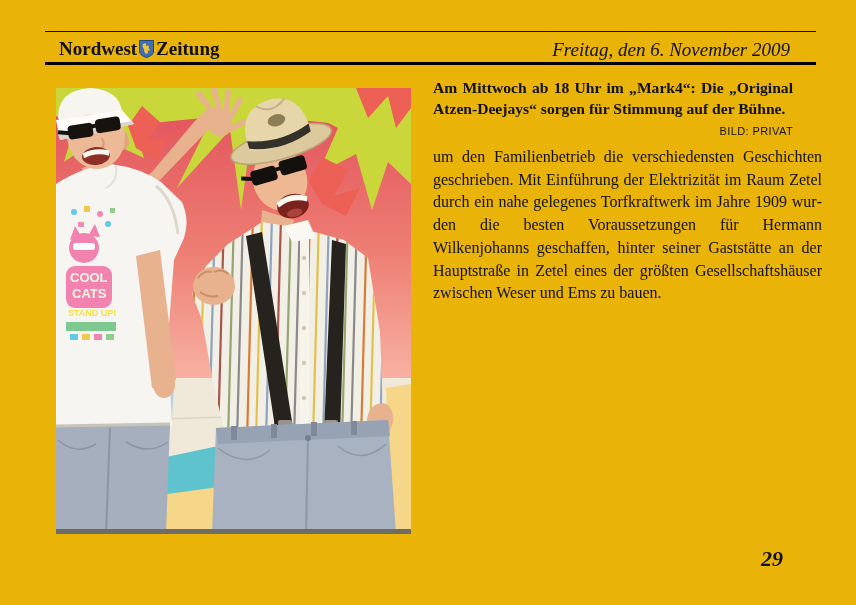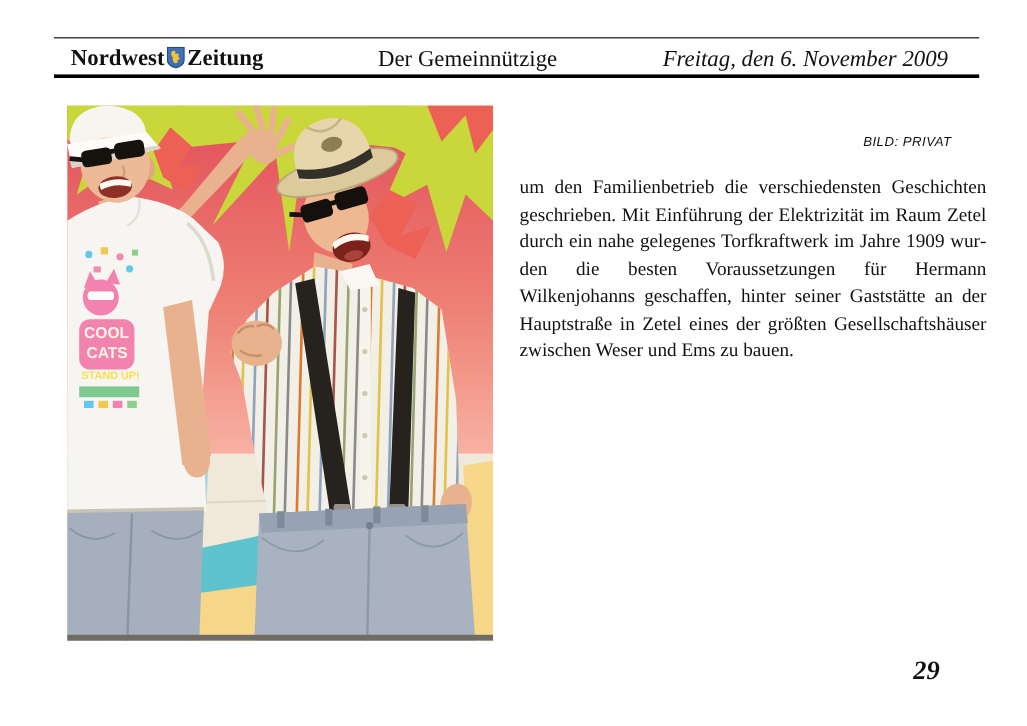--- a/index.html
+++ b/index.html
@@ -1,39 +1,39 @@
 <!DOCTYPE html>
 <html><head>
 <meta charset="utf-8">
 <style>
   html,body { margin:0; padding:0; background:#e8e8e8; }
   .page {
-    position:relative; width:856px; height:605px; background:#ffffff;
+    position:relative; width:856px; height:605px; background:#eab308;
     font-family:"Liberation Serif", serif; color:#111; overflow:hidden;
     margin:0 auto;
   }
   .rule { position:absolute; background:#111; }
   .rule-thin  { left:45px; top:31px; width:771px; height:1px; }
   .rule-thick { left:45px; top:62px; width:771px; height:3px; background:#000; }
 
   .header-band { position:absolute; left:45px; top:37px; width:771px; height:24px;
                  font-size:19px; line-height:24px; }
   .masthead { position:absolute; left:14px; top:0; font-weight:bold; white-space:nowrap; }
   .masthead .crest { display:inline-block; vertical-align:-3px; margin:0 2px; }
   .center-title { position:absolute; left:270px; top:1px; white-space:nowrap; }
   .issue-date { position:absolute; right:26px; top:1px; white-space:nowrap;font-style:italic; }
 
   .photo-frame { position:absolute; left:56px; top:88px; width:355px; height:446px; }
   .photo-frame svg { display:block; }
 
   .caption { position:absolute; left:433px; top:78px; width:360px; height:64px;
              font-weight:bold; font-size:15.6px; line-height:20.5px; text-align:justify; }
-  .caption .credit { position:absolute; right:0; bottom:13px;
+  .caption .credit { position:absolute; right:0; bottom:1px;
              font-family:"Liberation Sans", sans-serif; font-weight:400;
-             font-size:11px; letter-spacing:.4px;font-style:italic; }
+             font-size:11px; letter-spacing:.4px; }
 
   .article { position:absolute; left:433px; top:146px; width:389px;
              font-size:16px; line-height:22.7px; text-align:justify; }
   .article p { margin:0; }
   .article p + p { margin-top:3px; text-indent:24px; }
 
   .page-number { position:absolute; left:761px; top:546px;
                  font-weight:bold; font-style:italic; font-size:22px; }
 </style>
 </head>
@@ -43,21 +43,20 @@
 
   <div class="rule rule-thin"></div>
 
   <div class="header-band">
     <div class="masthead">
       <span>Nordwest</span><span class="crest"><svg width="15" height="18" viewBox="0 0 15 18">
             <path d="M0.5,0.5 H14.5 V11 Q14.5,15.5 7.5,17.5 Q0.5,15.5 0.5,11 Z" fill="#3f6fb4" stroke="#27497c" stroke-width="1"></path>
             <path d="M4,4 Q8,2 7,6 Q11,4.5 9.5,8.5 Q12.5,9.5 8.5,11.5 Q10.5,13.5 6.5,13.8 Q4.2,11 5.2,9 Q3,7.5 4,4 Z" fill="#f2c437"></path>
           </svg></span><span>Zeitung</span>
     </div>
-    <div class="center-title">Der Gemeinnützige</div>
     <div class="issue-date">Freitag, den 6. November 2009</div>
   </div>
 
   <div class="rule rule-thick"></div>
 
   <div class="photo-frame">
     <svg width="355" height="446" viewBox="0 0 355 446">
       <defs>
         <linearGradient id="bgpink" x1="0" y1="0" x2="0" y2="1">
           <stop offset="0" stop-color="#e14e59"></stop>
@@ -234,20 +233,21 @@
             <circle cx="252" cy="350" r="3" fill="#74808f"></circle>
           </g>
         </g>
 
         <rect x="0" y="441" width="355" height="5" fill="#6e6c65"></rect>
       </g>
     </svg>
   </div>
 
   <div class="caption">
+    <span>Am Mittwoch ab 18 Uhr im „Mark4“: Die „Original Atzen-Deejays“ sorgen für Stimmung auf der Bühne.</span>
     <span class="credit">BILD: PRIVAT</span>
   </div>
 
   <div class="article">
     <p>um den Familienbetrieb die verschiedensten Geschichten geschrieben. Mit Einführung der Elektrizität im Raum Zetel durch ein nahe gelegenes Torfkraftwerk im Jahre 1909 wur­den die besten Voraussetzungen für Hermann Wilkenjohanns geschaffen, hinter seiner Gast­stätte an der Hauptstraße in Zetel eines der größten Gesellschaftshäuser zwischen Weser und Ems zu bauen.</p>
   </div>
 
   <div class="page-number">29</div>
 
 </div>

